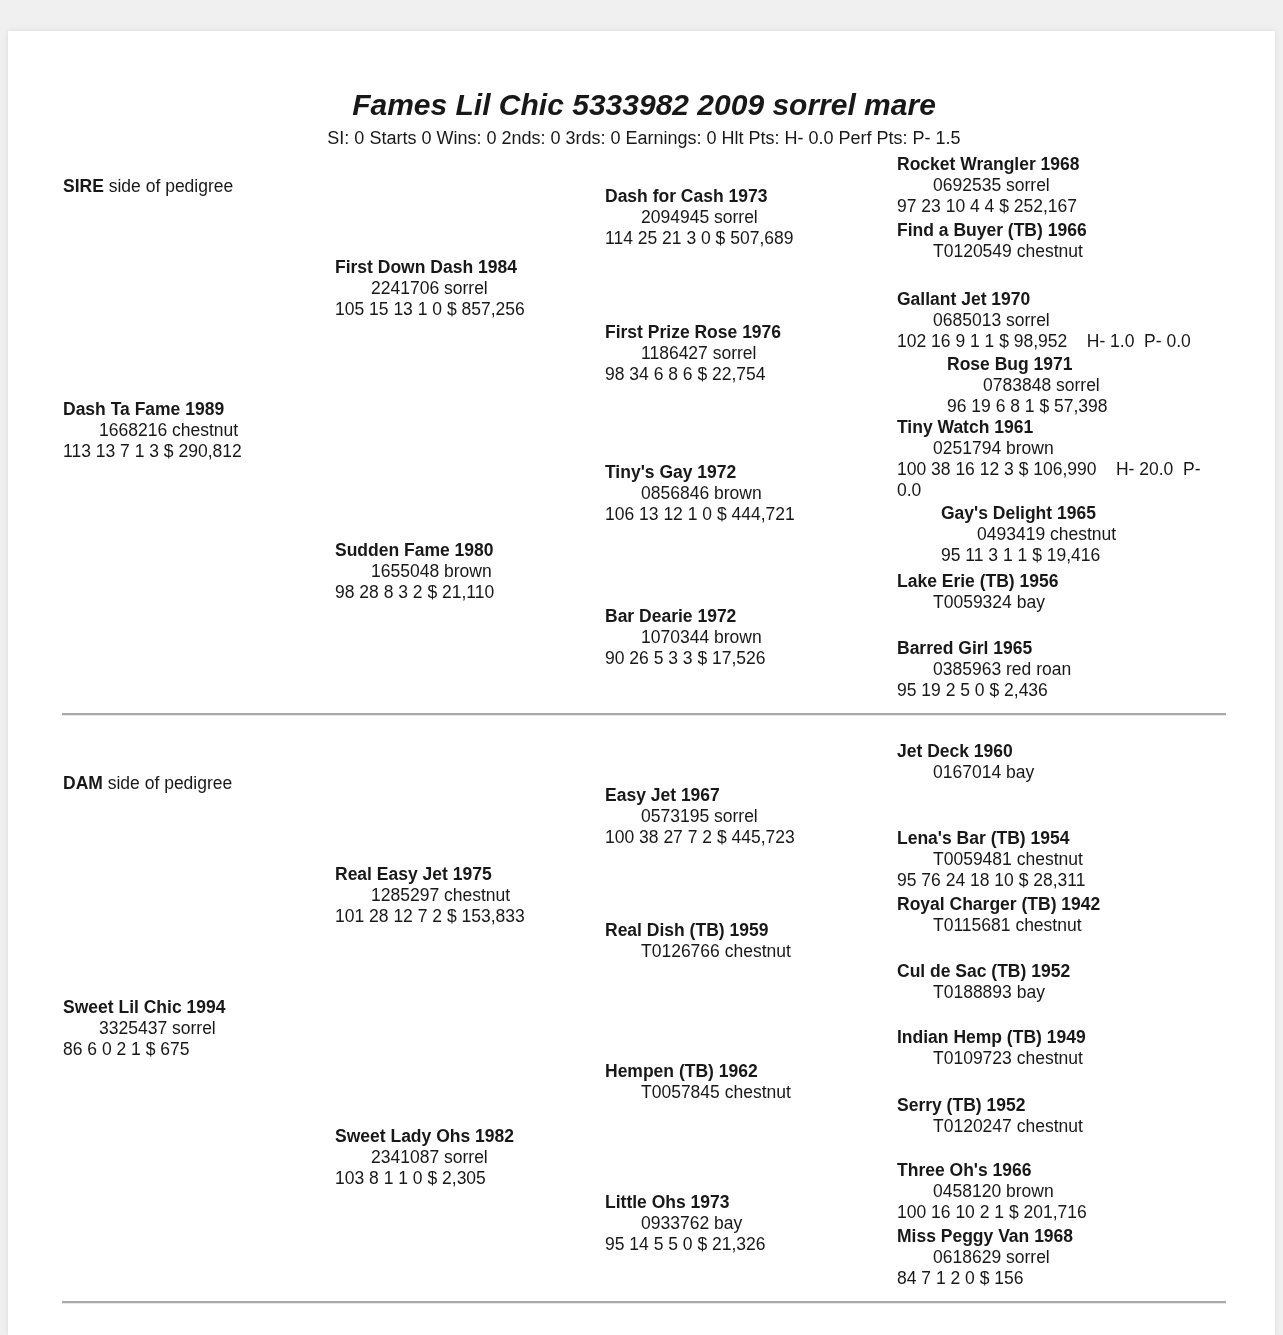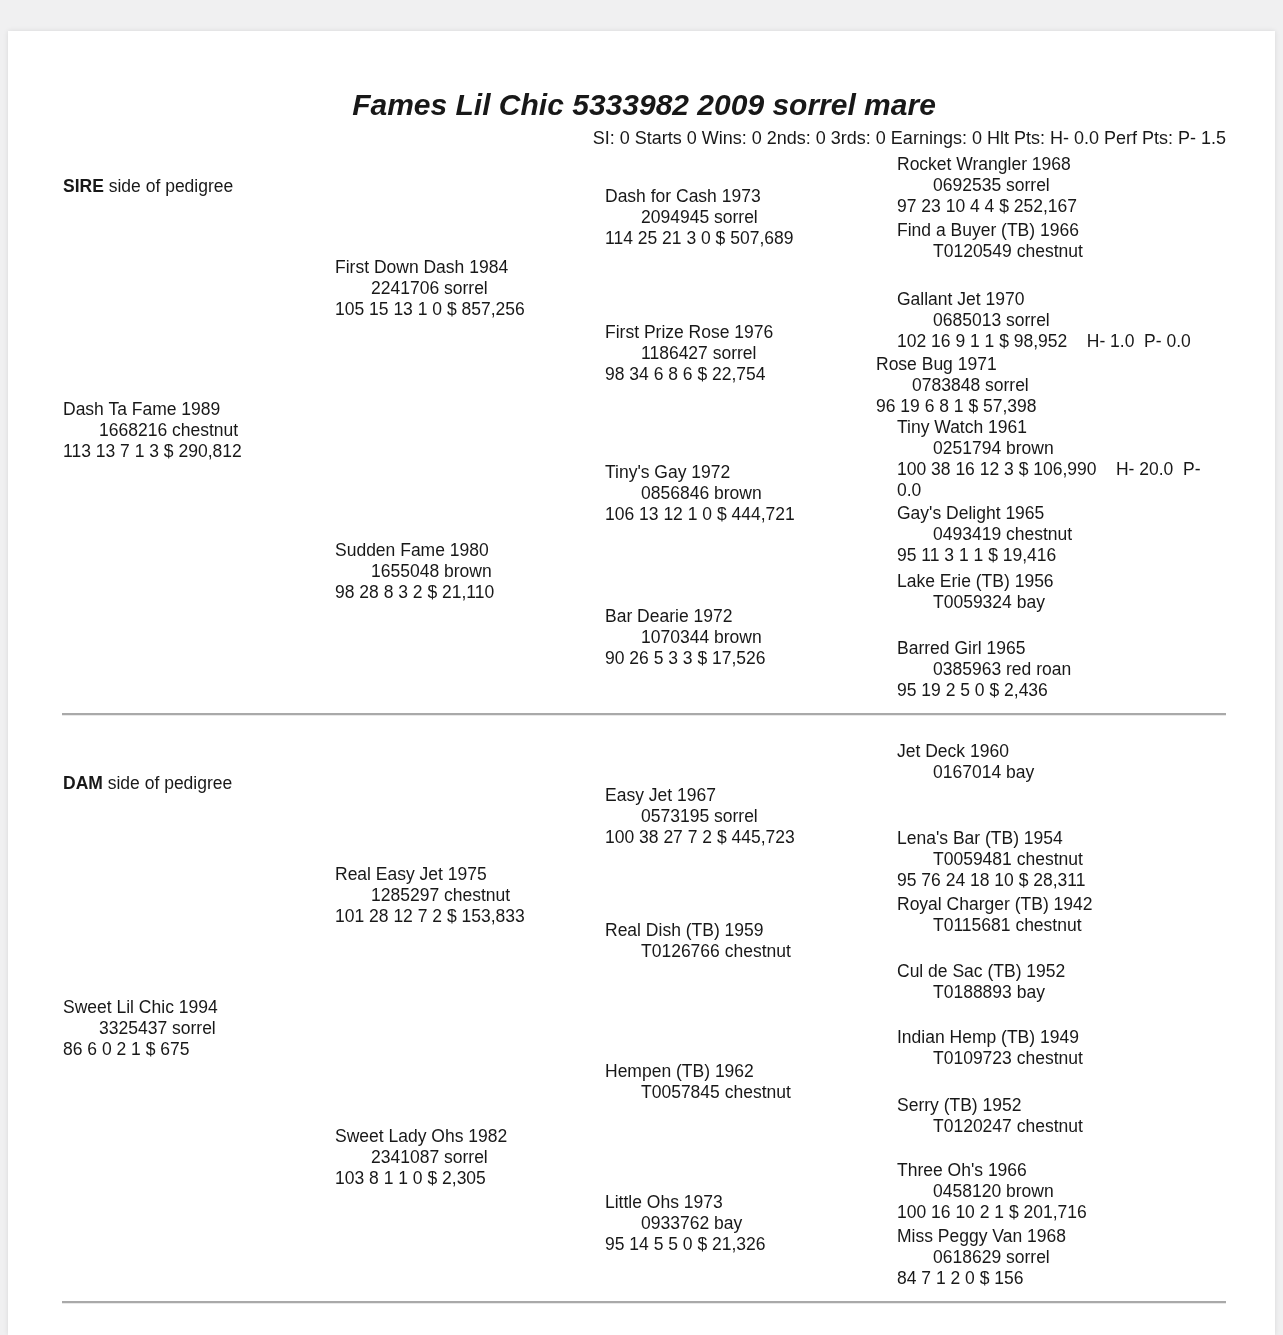--- a/index.html
+++ b/index.html
@@ -12,26 +12,26 @@
   .paper{
     position:absolute;left:8px;top:31px;width:1267px;height:1304px;
     background:#ffffff;box-shadow:0 0 5px rgba(0,0,0,0.10);
   }
   .abs{position:absolute;}
   .title{
     left:62px;top:88px;width:1164px;text-align:center;
     font-size:30px;font-weight:bold;line-height:34px;font-style:italic;
   }
   .subtitle{
-    left:62px;top:126px;width:1164px;text-align:right;
+    left:62px;top:126px;width:1164px;text-align:center;
     font-size:18px;line-height:24px;
   }
   .seclabel{font-size:17.5px;line-height:21px;}
   .horse{font-size:17.5px;line-height:21px;}
-  .hname{font-weight:normal;}
+  .hname{font-weight:bold;}
   .hreg{padding-left:36px;}
   .hstats{white-space:pre-wrap;}
   .col-narrow{width:280px;}
   .col-wide{width:310px;}
   .rule{
     left:62px;width:1164px;height:2px;
     background:#a9a9a9;border-bottom:1px solid #e9e9e9;
   }
 </style>
 </head>
@@ -97,33 +97,33 @@
   <div class="hreg">T0120549 chestnut</div>
   <div class="hstats"></div>
 </div>
 
 <div class="abs horse col-wide" style="left:897px;top:289px">
   <div class="hname">Gallant Jet 1970</div>
   <div class="hreg">0685013 sorrel</div>
   <div class="hstats">102 16 9 1 1 $ 98,952    H- 1.0  P- 0.0</div>
 </div>
 
-<div class="abs horse col-wide" style="left:876px;top:354px">
+<div class="abs horse col-wide" style="left:947px;top:354px">
   <div class="hname">Rose Bug 1971</div>
   <div class="hreg">0783848 sorrel</div>
   <div class="hstats">96 19 6 8 1 $ 57,398</div>
 </div>
 
 <div class="abs horse col-wide" style="left:897px;top:417px">
   <div class="hname">Tiny Watch 1961</div>
   <div class="hreg">0251794 brown</div>
   <div class="hstats">100 38 16 12 3 $ 106,990    H- 20.0  P- 0.0</div>
 </div>
 
-<div class="abs horse col-wide" style="left:897px;top:503px">
+<div class="abs horse col-wide" style="left:941px;top:503px">
   <div class="hname">Gay's Delight 1965</div>
   <div class="hreg">0493419 chestnut</div>
   <div class="hstats">95 11 3 1 1 $ 19,416</div>
 </div>
 
 <div class="abs horse col-wide" style="left:897px;top:571px">
   <div class="hname">Lake Erie (TB) 1956</div>
   <div class="hreg">T0059324 bay</div>
   <div class="hstats"></div>
 </div>

